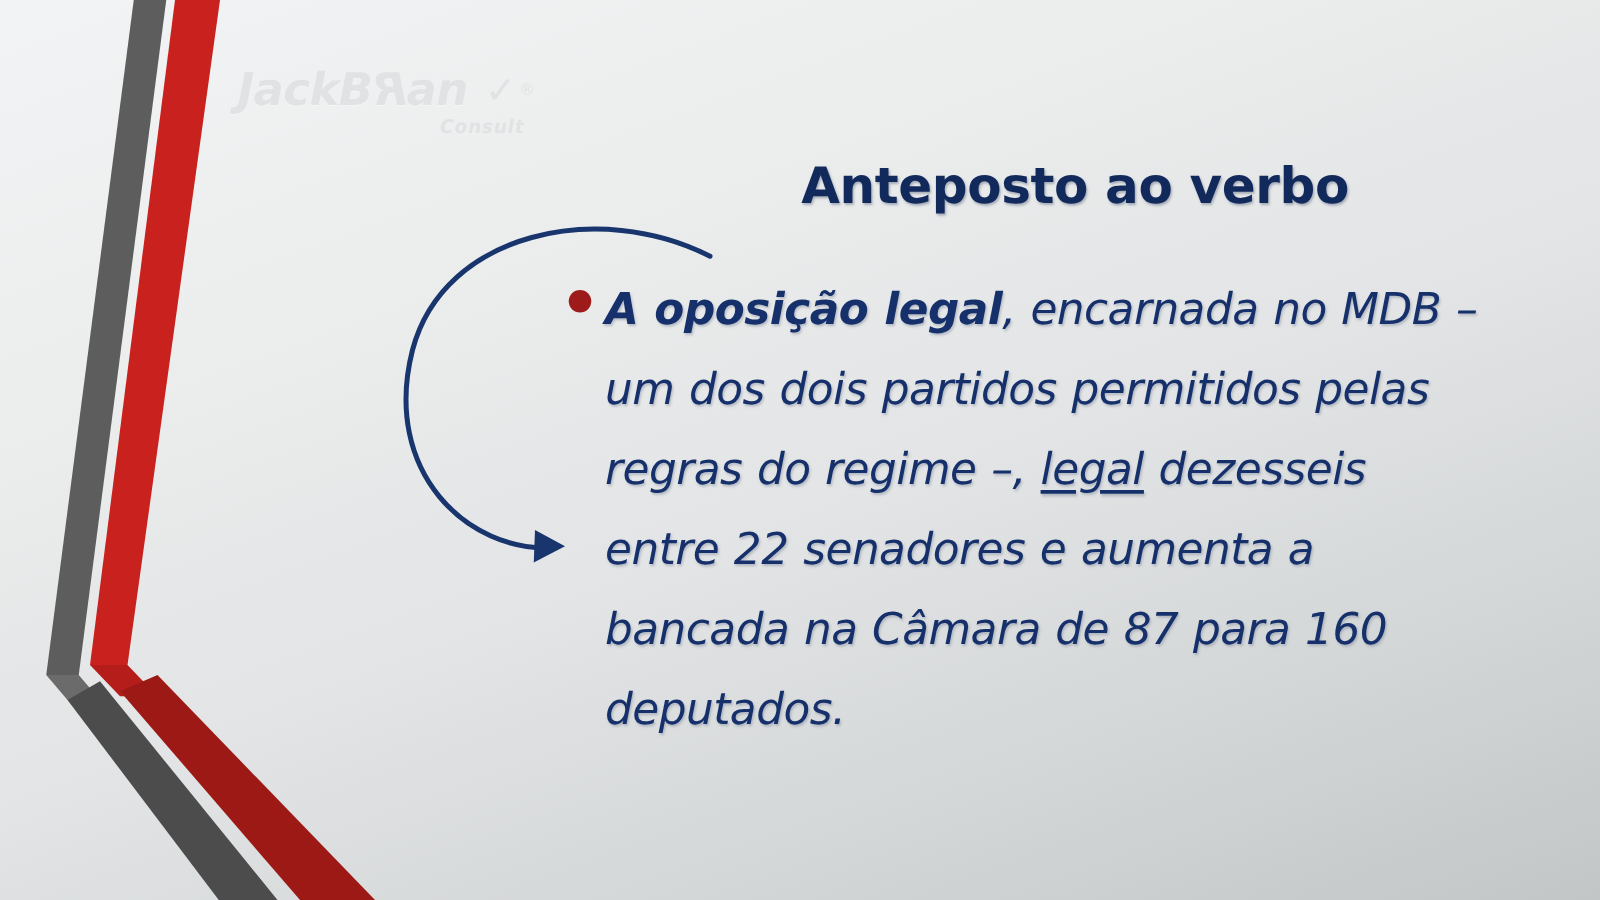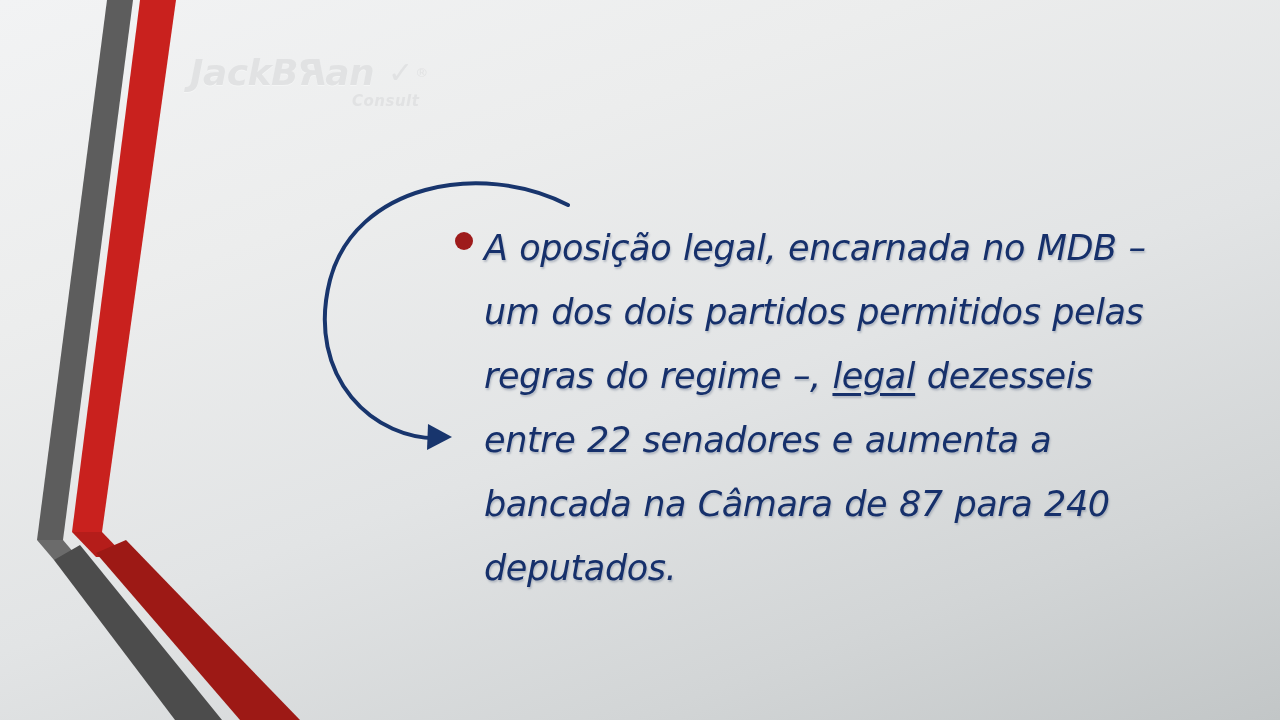--- a/index.html
+++ b/index.html
@@ -121,21 +121,21 @@
     font-family: "DejaVu Sans", sans-serif;
     font-style: italic;
     font-size: 35px;
     line-height: 64px;
     color: #16306b;
     text-shadow: 1px 2px 2px rgba(120,130,150,0.45);
     letter-spacing: -0.4px;
     word-spacing: 1px;
   }
   #paragraph .lead {
-    font-weight: 400;
+    font-weight: 700;
   }
   #paragraph .under {
     text-decoration: underline;
     text-underline-offset: 5px;
   }
 
   
   #arrow {
     position: absolute;
     left: 300px;
@@ -169,24 +169,25 @@
     <div id="wm-row">
       <span id="wm-main">
         <span>Jack</span><span>B</span><span class="rev">R</span><span>an</span>
       </span>
       <span id="wm-check">✓</span>
       <span id="wm-reg">®</span>
     </div>
     <div id="wm-sub">Consult</div>
   </div>
 
+  <div id="title">Anteposto ao verbo</div>
 
   <svg id="arrow" viewBox="0 0 320 300">
     <path d="M 268 35 C 180 -10 55 15 30 110 C 5 208 75 272 142 268" fill="none" stroke="#18356d" stroke-width="4" stroke-linecap="round"></path>
     <path d="M 128 254 L 152 267 L 127 280 Z" fill="#18356d"></path>
   </svg>
 
   <div id="body-block">
     <div id="bullet-dot"></div>
-    <p id="paragraph"><span class="lead">A oposição legal</span><span>, encarnada no MDB – um dos dois partidos permitidos pelas regras do regime –, </span><span class="under">legal</span><span> dezesseis entre 22 senadores e aumenta a bancada na Câmara de 87 para 240 deputados.</span></p>
+    <p id="paragraph"><span class="lead">A oposição legal</span><span>, encarnada no MDB – um dos dois partidos permitidos pelas regras do regime –, </span><span class="under">legal</span><span> dezesseis entre 22 senadores e aumenta a bancada na Câmara de 87 para 160 deputados.</span></p>
   </div>
 
 </div>
 
 </body></html>

